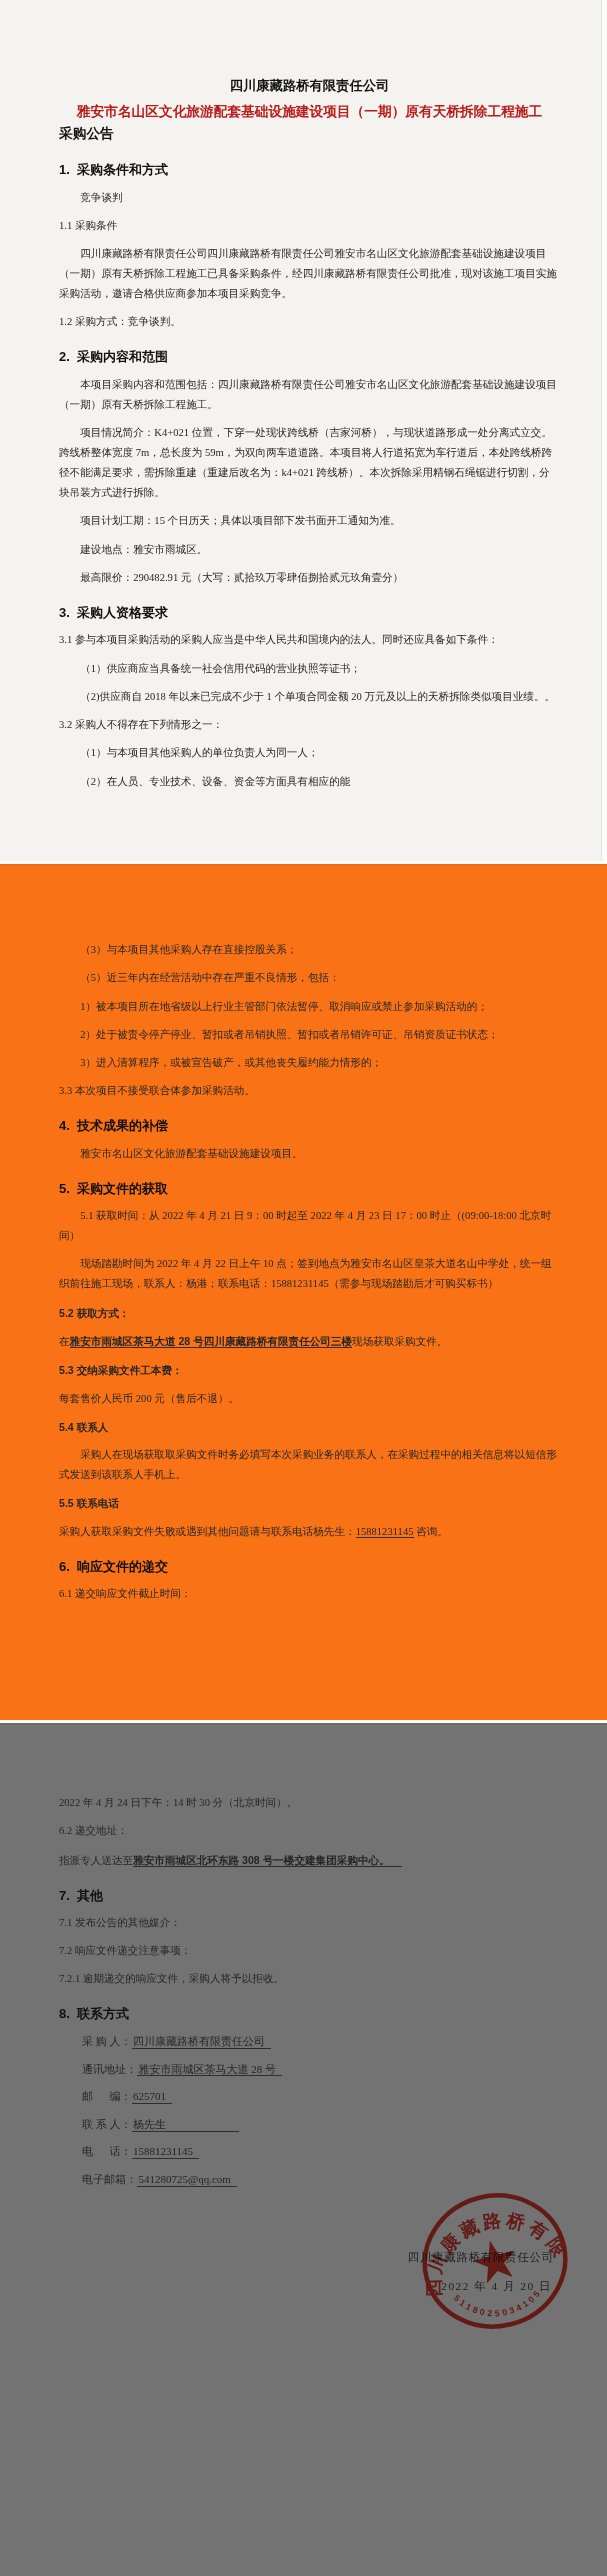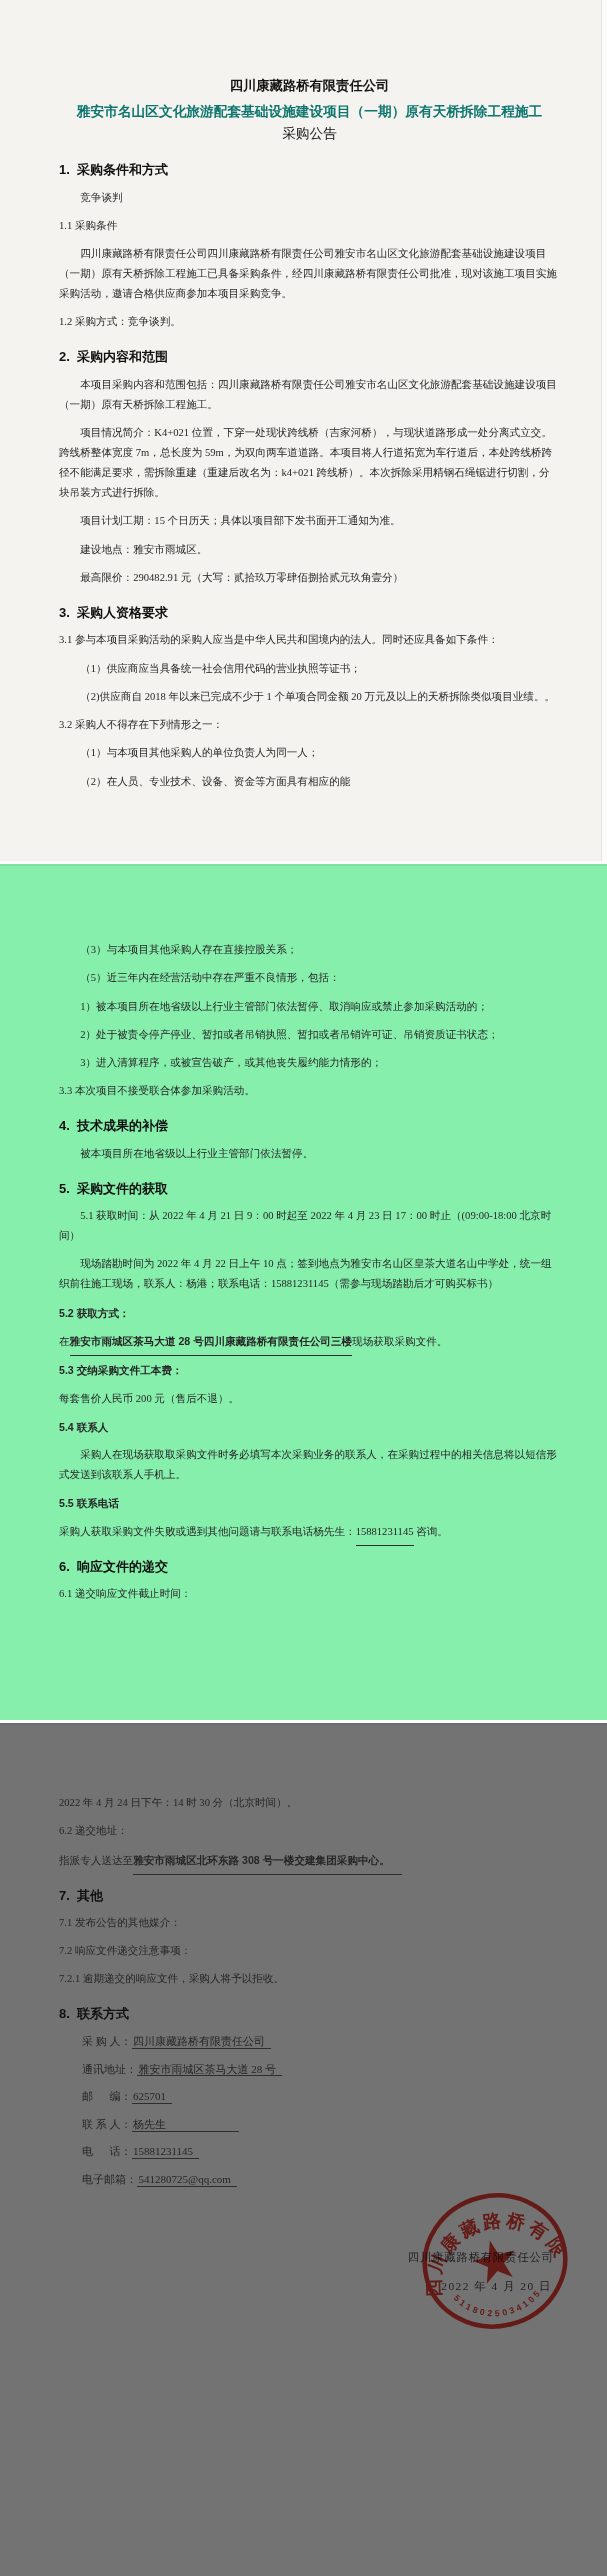--- a/index.html
+++ b/index.html
@@ -1,38 +1,38 @@
 <!DOCTYPE html>
 <html style="font-size:12px"><head>
 <meta charset="utf-8">
 <style>
   html,body{margin:0;padding:0;background:#e8e8e8;}
   .doc{width:607px;height:2576px;position:relative;margin:0 auto;
        font-family:"Liberation Serif",serif;color:#262626;overflow:hidden;}
   .page{box-sizing:border-box;padding-left:59px;padding-right:47px;
         position:relative;overflow:hidden;}
   .page-1{height:861px;background:#f4f3f0;padding-top:76px;}
-  .page-2{height:859px;background:#86efac;border-top:3px solid #fdfdfc;padding-top:76px;}
+  .page-2{height:859px;background:#f97316;border-top:3px solid #fdfdfc;padding-top:76px;}
   .page-3{height:966px;background:#737373;border-top:3px solid #fdfdfc;padding-top:70px;}
   .page-2::before,.page-3::before{content:"";position:absolute;left:0;top:0;width:100%;height:1.5px;
         background:rgba(0,0,0,0.06);}
   .edge{position:absolute;top:0;right:0;width:5.3px;height:100%;background:#fbfbfa;
         box-shadow:-0.8px 0 0 rgba(0,0,0,0.07);}
   .t-company{font-family:"Liberation Sans",sans-serif;font-weight:700;font-size:13.3px;
         line-height:20px;text-align:center;margin:0;color:#141414;}
   .t-project{font-family:"Liberation Sans",sans-serif;font-weight:700;font-size:13.7px;
-        line-height:22px;text-align:center;margin:5.3px 0 0;color:#0f766e;}
-  .t-doctype{font-family:"Liberation Sans",sans-serif;font-weight:400;font-size:13.7px;
-        line-height:22px;text-align:center;margin:0;color:#141414;}
+        line-height:22px;text-align:center;margin:5.3px 0 0;color:#b91c1c;}
+  .t-doctype{font-family:"Liberation Sans",sans-serif;font-weight:700;font-size:13.7px;
+        line-height:22px;text-align:left;margin:0;color:#141414;}
   .sec-h{font-family:"Liberation Sans",sans-serif;font-weight:700;font-size:13px;
         line-height:19px;margin:15px 0 0;white-space:pre;color:#111;}
   p{margin:8.3px 0 0;font-size:10.6px;line-height:20px;}
   .ind{text-indent:2em;}
   .hei{font-family:"Liberation Sans",sans-serif;font-weight:600;}
-  .u{border-bottom:0.8px solid #2e2e2e;padding-bottom:8px;}
+  .u{border-bottom:0.8px solid #2e2e2e;padding-bottom:0;}
   .u-tail{padding-right:12px;}
   .fields{padding-left:23px;}
   .f-row{margin:7.6px 0 0;font-size:11px;line-height:20px;}
   .f-label{white-space:pre;}
   .f-value{border-bottom:0.8px solid #2e2e2e;padding:0 6px 0.8px 1.5px;white-space:pre;}
   .f-value-wide{padding-right:73px;}
   .seal-company{position:absolute;top:527px;right:53px;font-size:11.4px;
         letter-spacing:0.8px;color:#1f1f1f;}
   .seal-date{position:absolute;top:556px;right:55px;font-size:11.4px;
         letter-spacing:1.5px;color:#1f1f1f;margin-left:48px;}
@@ -78,21 +78,21 @@
 
   <section class="page page-2">
     <p class="ind" style="margin-top:0;">（3）与本项目其他采购人存在直接控股关系；</p>
     <p class="ind">（5）近三年内在经营活动中存在严重不良情形，包括：</p>
     <p class="ind">1）被本项目所在地省级以上行业主管部门依法暂停、取消响应或禁止参加采购活动的；</p>
     <p class="ind">2）处于被责令停产停业、暂扣或者吊销执照、暂扣或者吊销许可证、吊销资质证书状态；</p>
     <p class="ind">3）进入清算程序，或被宣告破产，或其他丧失履约能力情形的；</p>
     <p>3.3 本次项目不接受联合体参加采购活动。</p>
 
     <h2 class="sec-h">4.  技术成果的补偿</h2>
-    <p class="ind">被本项目所在地省级以上行业主管部门依法暂停。</p>
+    <p class="ind">雅安市名山区文化旅游配套基础设施建设项目。</p>
 
     <h2 class="sec-h">5.  采购文件的获取</h2>
     <p class="ind">5.1 获取时间：从 2022 年 4 月 21 日 9：00 时起至 2022 年 4 月 23 日 17：00 时止（(09:00-18:00 北京时间）</p>
     <p class="ind">现场踏勘时间为 2022 年 4 月 22 日上午 10 点；签到地点为雅安市名山区皇茶大道名山中学处，统一组织前往施工现场，联系人：杨港；联系电话：15881231145（需参与现场踏勘后才可购买标书）</p>
     <p class="hei">5.2 获取方式：</p>
     <p><span>在</span><span class="u hei">雅安市雨城区茶马大道 28 号四川康藏路桥有限责任公司三楼</span><span>现场获取采购文件。</span></p>
     <p class="hei">5.3 交纳采购文件工本费：</p>
     <p>每套售价人民币 200  元（售后不退）。</p>
     <p class="hei">5.4 联系人</p>
     <p class="ind">采购人在现场获取取采购文件时务必填写本次采购业务的联系人，在采购过程中的相关信息将以短信形式发送到该联系人手机上。</p>

